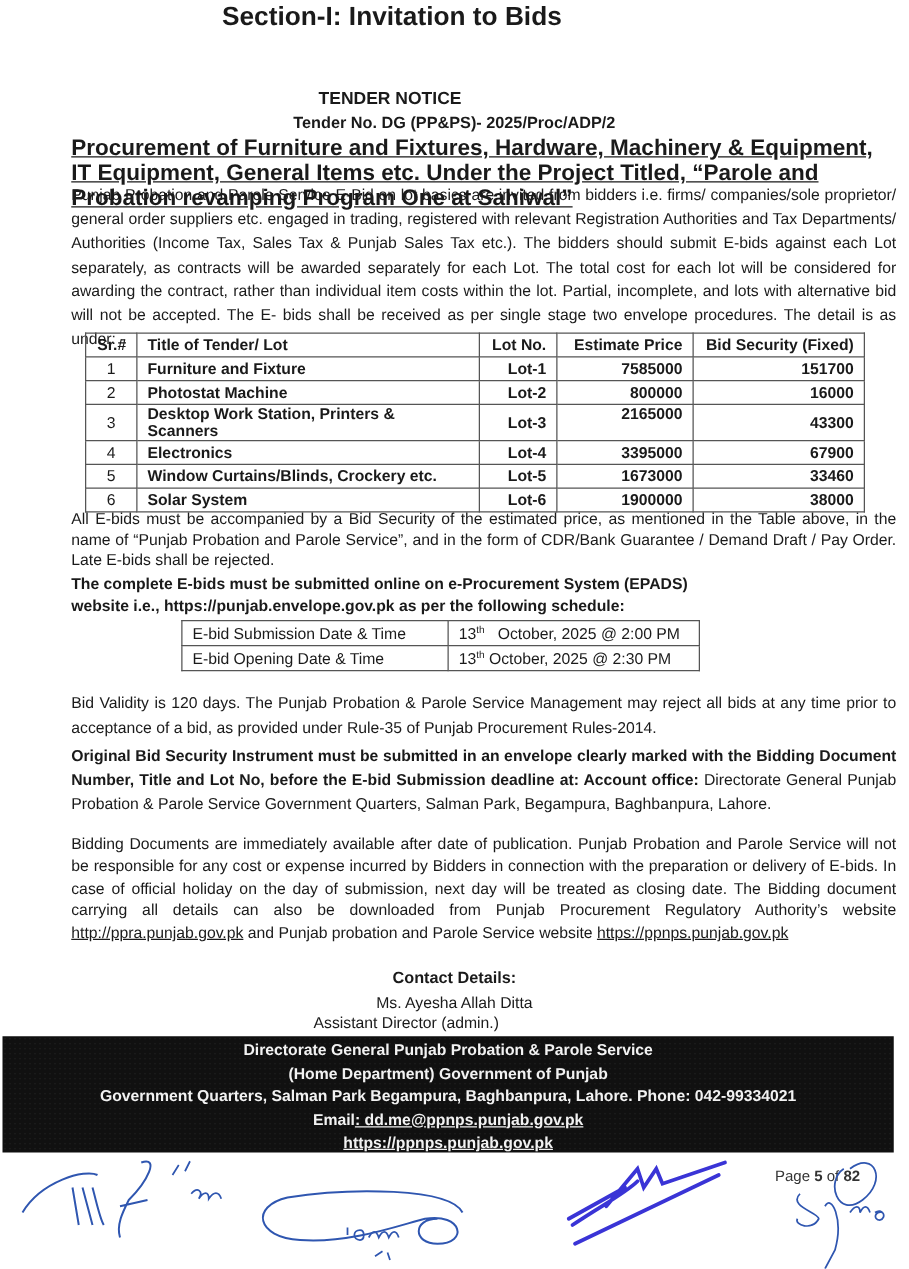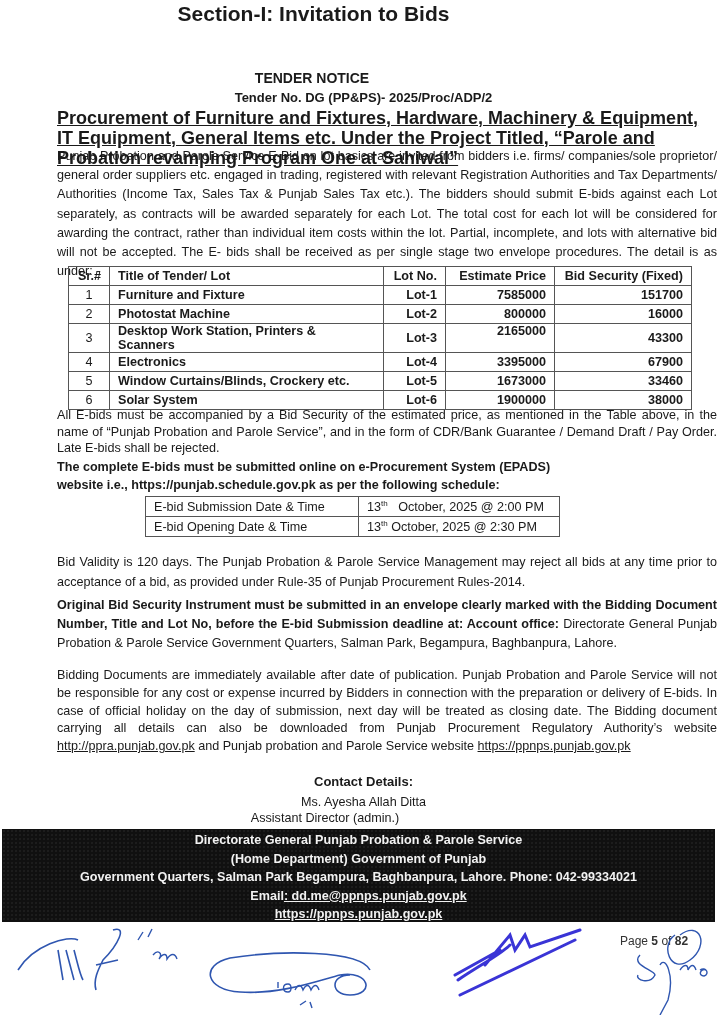--- a/index.html
+++ b/index.html
@@ -130,21 +130,21 @@
     <td>Solar System</td>
     <td class="c">Lot-6</td>
     <td class="c">1900000</td>
     <td class="c">38000</td>
   </tr>
 </tbody>
   </table>
 
 <div class="abs para tight" style="top:407px;">All E-bids must be accompanied by a Bid Security of the estimated price, as mentioned in the Table above, in the name of “Punjab Probation and Parole Service”, and in the form of CDR/Bank Guarantee / Demand Draft / Pay Order. Late E-bids shall be rejected.</div>
 <div class="abs para bold" style="top:458px; line-height:18px;">The complete E-bids must be submitted online on e-Procurement System (EPADS)</div>
-<div class="abs para bold" style="top:476px; line-height:18px;">website i.e., https://punjab.schedule.gov.pk as per the following schedule:</div>
+<div class="abs para bold" style="top:476px; line-height:18px;">website i.e., https://punjab.envelope.gov.pk as per the following schedule:</div>
 
 <table class="schedule">
   <tbody>
       <tr>
     <td>E-bid Submission Date &amp; Time</td>
     <td><span>13</span><sup>th</sup><span style="white-space:pre;">   October, 2025 @ 2:00 PM</span></td>
   </tr>
   <tr>
     <td>E-bid Opening Date &amp; Time</td>
     <td><span>13</span><sup>th</sup><span style="white-space:pre;"> October, 2025 @ 2:30 PM</span></td>

